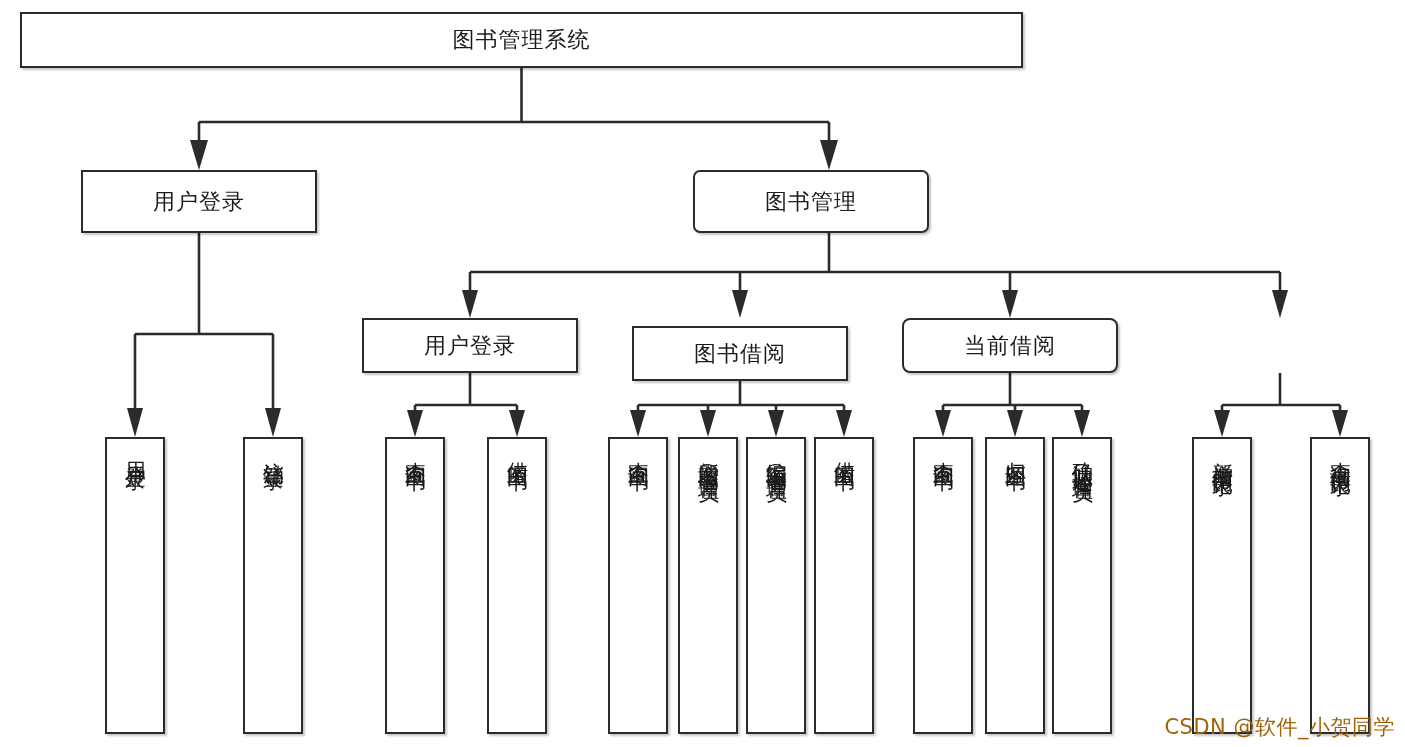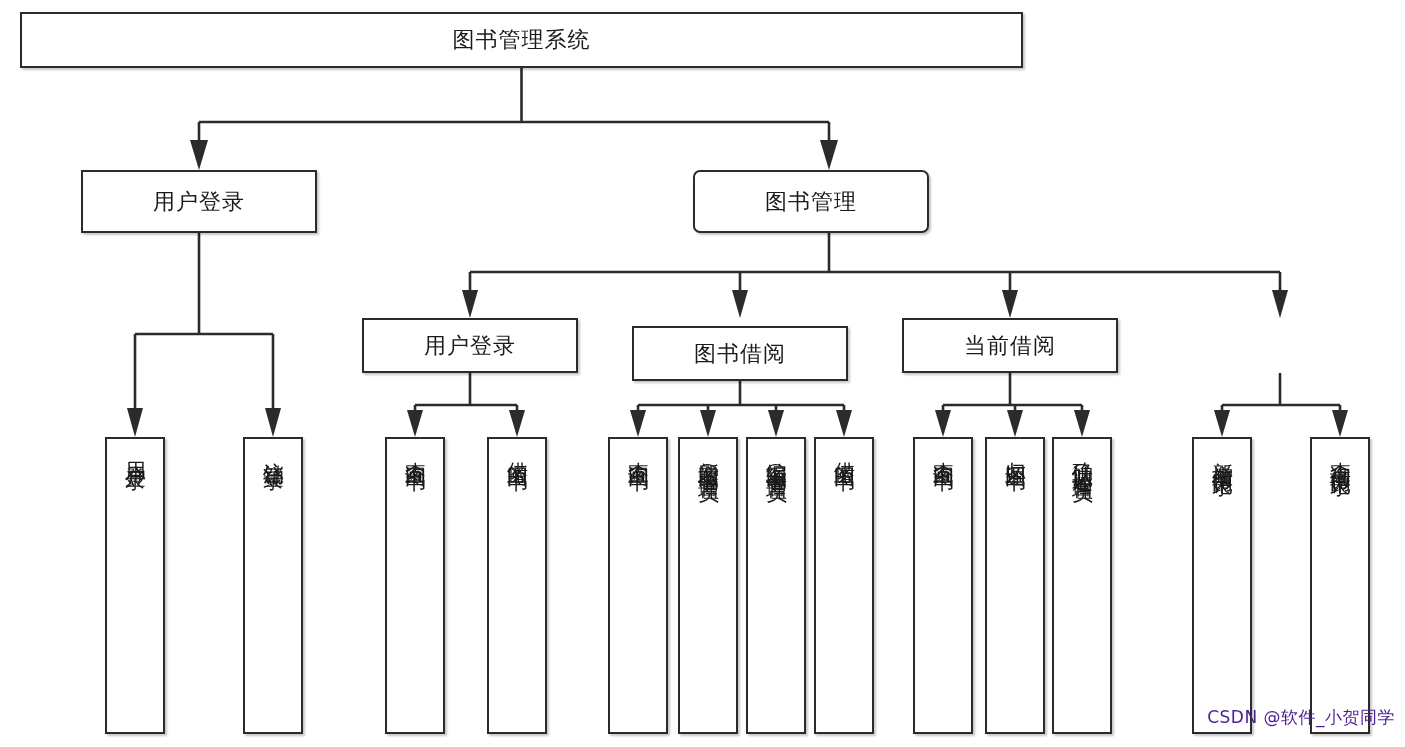--- a/index.html
+++ b/index.html
@@ -45,23 +45,23 @@
   }
 
   
   #wires{position:absolute;left:0;top:0;width:1405px;height:747px;z-index:1;}
   #wires line,#wires path{stroke:#2b2b2b;stroke-width:2.6;fill:none;}
   #wires polygon{fill:#2b2b2b;}
 
   
   .watermark{
     position:absolute;
-    right:10px;bottom:18px;
-    font-size:17px;
-    color:#4c1d95;
+    right:10px;bottom:6px;
+    font-size:21px;
+    color:#a16207;
     letter-spacing:0.5px;
     z-index:5;
     white-space:nowrap;
     user-select:none;
   }
 </style>
 </head>
 <body>
 
 <div id="diagram">
@@ -155,21 +155,21 @@
   </div>
 
   <div class="node-box h-node" style="left:362px;top:318px;width:216px;height:55px;">
     <span class="node-label">用户登录</span>
   </div>
 
   <div class="node-box h-node" style="left:632px;top:318px;width:216px;height:55px;margin-top:8px;">
     <span class="node-label">图书借阅</span>
   </div>
 
-  <div class="node-box h-node" style="left:902px;top:318px;width:216px;height:55px;">
+  <div class="node-box h-node" style="left:902px;top:318px;width:216px;height:55px;border-radius:8px;">
     <span class="node-label">当前借阅</span>
   </div>
 
 
   <div class="node-box v-node" style="left:105px;top:437px;width:60px;height:297px;">
     <span class="node-label">用户登录</span>
   </div>
 
   <div class="node-box v-node" style="left:243px;top:437px;width:60px;height:297px;">
     <span class="node-label">注销登录</span>

